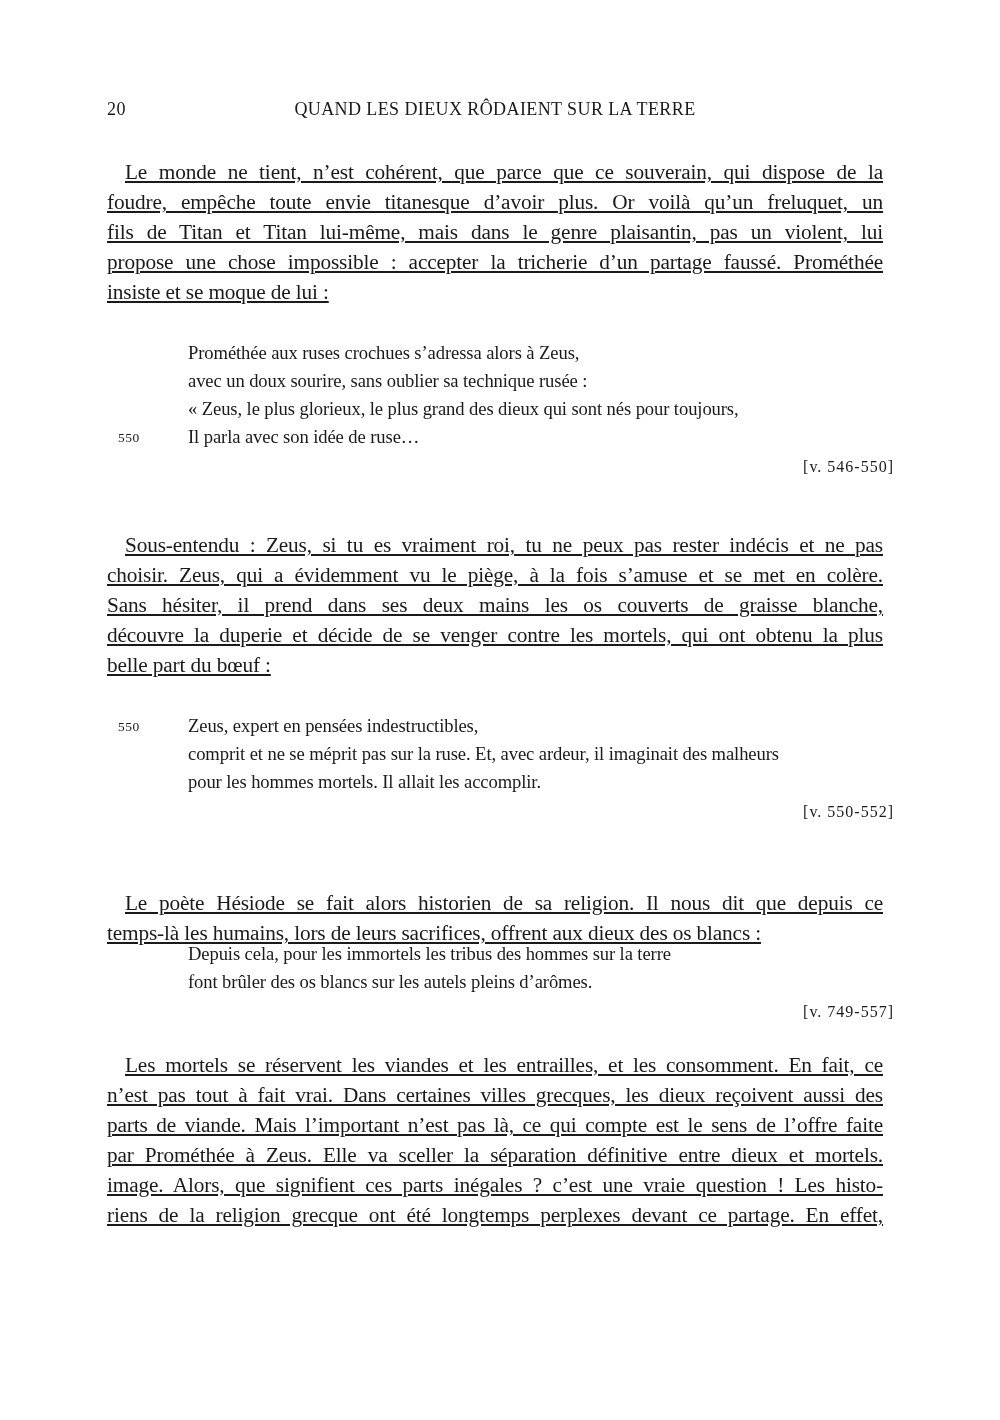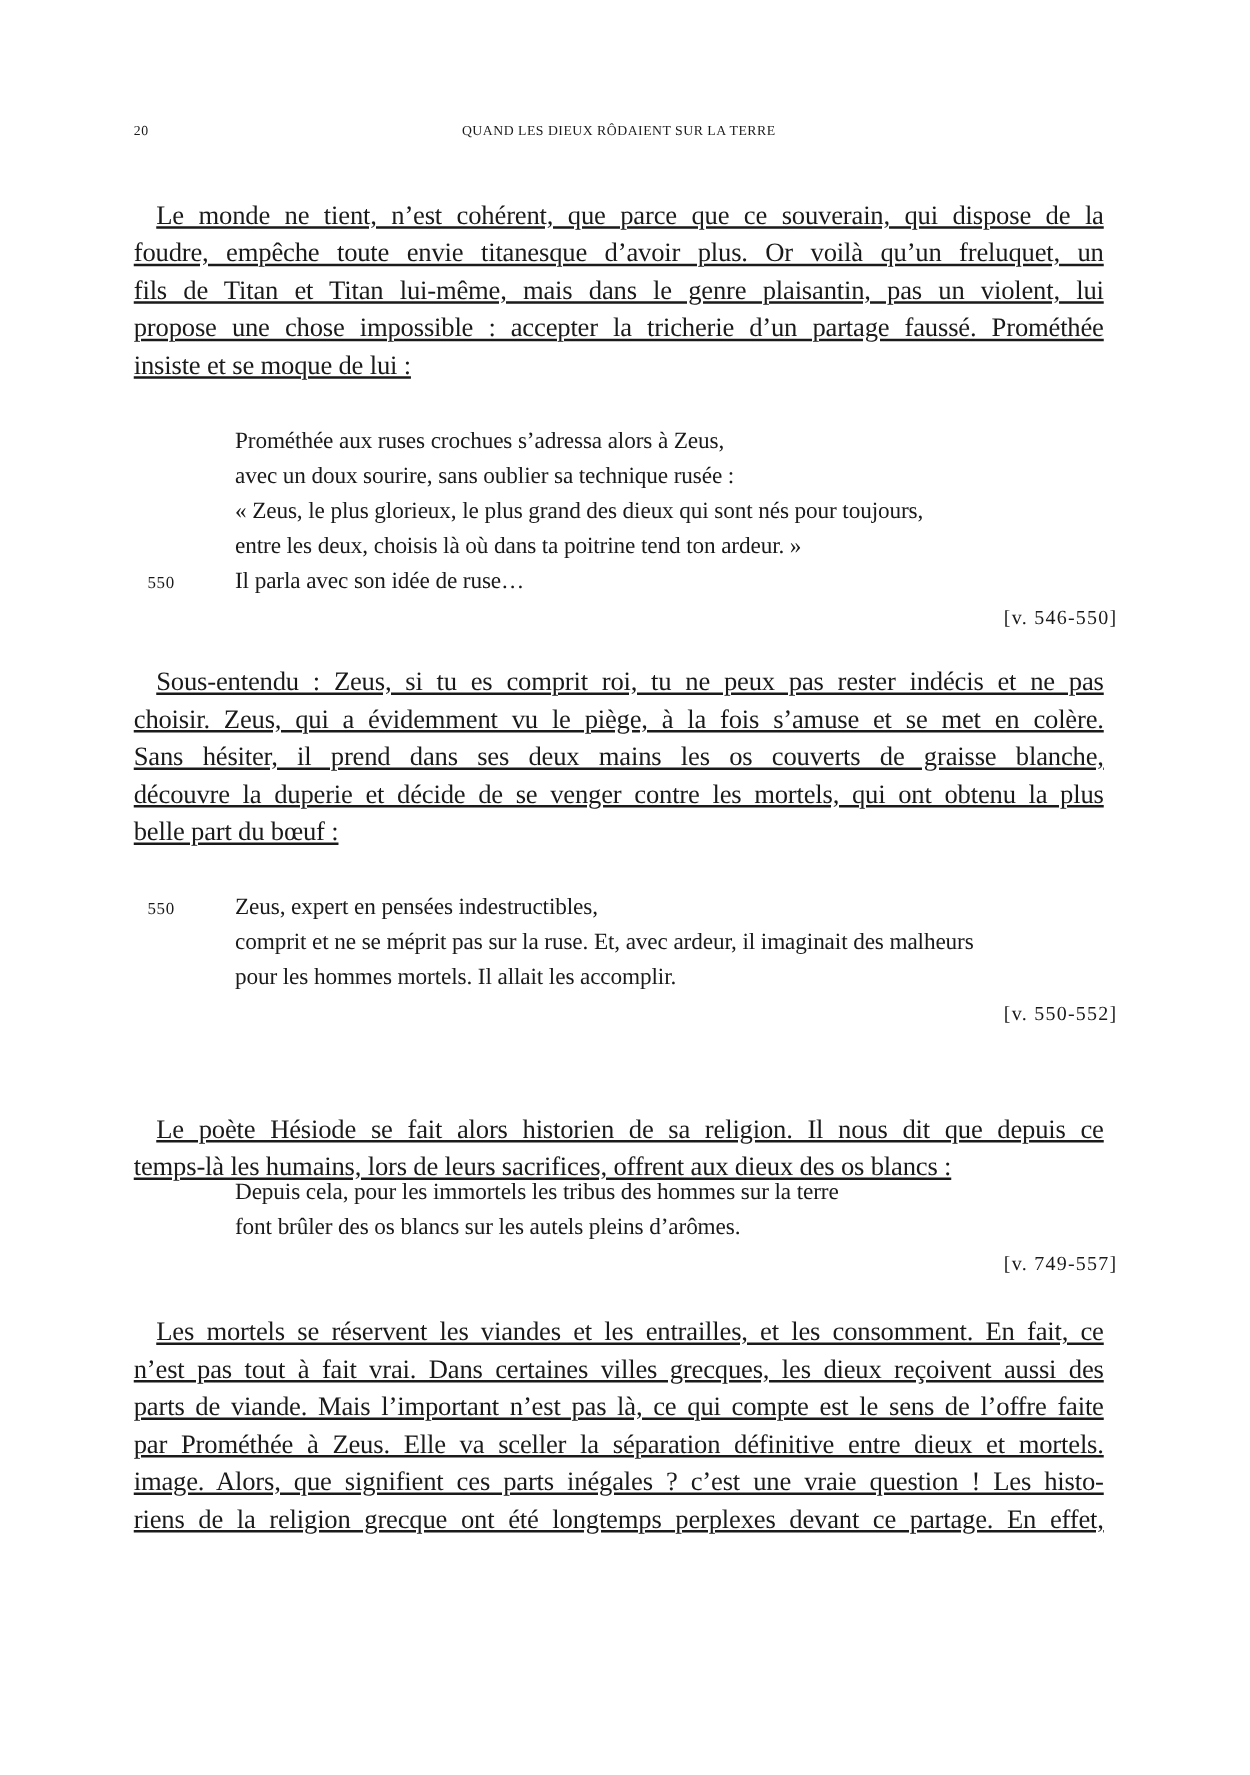--- a/index.html
+++ b/index.html
@@ -3,21 +3,21 @@
 <meta charset="utf-8">
 <style>
   html, body { margin: 0; padding: 0; background: #ffffff; }
   body {
     width: 1000px; height: 1420px; position: relative; overflow: hidden;
     font-family: "Liberation Serif", "DejaVu Serif", serif;
     color: #1a1a1a;
   }
   .running-head {
     position: absolute; top: 99px; left: 107px; width: 776px; height: 26px;
-    font-size: 11px; letter-spacing: 0.4px;
+    font-size: 18px; letter-spacing: 0.4px;
   }
   .page-number { position: absolute; left: 0; top: 0; }
   .running-title { position: absolute; left: 0; right: 0; top: 0; text-align: center; }
 
   .prose {
     position: absolute; left: 107px; width: 776px;
     font-size: 21.3px; line-height: 30px; text-align: justify;
     letter-spacing: -0.15px;
   }
   .prose .line { display: block; text-align: justify; text-align-last: justify; text-decoration: underline; }
@@ -49,27 +49,26 @@
   <span class="line">foudre, empêche toute envie titanesque d’avoir plus. Or voilà qu’un freluquet, un</span>
   <span class="line">fils de Titan et Titan lui-même, mais dans le genre plaisantin, pas un violent, lui</span>
   <span class="line">propose une chose impossible : accepter la tricherie d’un partage faussé. Prométhée</span>
   <span class="line last">insiste et se moque de lui :</span>
 </div>
 
 <div class="verse" style="top:339px;">
   <div class="vline"><span class="vnum"></span><span>Prométhée aux ruses crochues s’adressa alors à Zeus,</span></div>
   <div class="vline"><span class="vnum"></span><span>avec un doux sourire, sans oublier sa technique rusée :</span></div>
   <div class="vline"><span class="vnum"></span><span>« Zeus, le plus glorieux, le plus grand des dieux qui sont nés pour toujours,</span></div>
-  <div class="vline"><span class="vnum"></span><span>entre les deux, choisis là où dans ta poitrine tend ton ardeur. »</span></div>
   <div class="vline"><span class="vnum">550</span><span>Il parla avec son idée de ruse…</span></div>
   <div class="ref">[v. 546-550]</div>
 </div>
 
 <div class="prose" style="top:530px;">
-  <span class="line first">Sous-entendu : Zeus, si tu es comprit roi, tu ne peux pas rester indécis et ne pas</span>
+  <span class="line first">Sous-entendu : Zeus, si tu es vraiment roi, tu ne peux pas rester indécis et ne pas</span>
   <span class="line">choisir. Zeus, qui a évidemment vu le piège, à la fois s’amuse et se met en colère.</span>
   <span class="line">Sans hésiter, il prend dans ses deux mains les os couverts de graisse blanche,</span>
   <span class="line">découvre la duperie et décide de se venger contre les mortels, qui ont obtenu la plus</span>
   <span class="line last">belle part du bœuf :</span>
 </div>
 
 <div class="verse" style="top:712px;">
   <div class="vline"><span class="vnum">550</span><span>Zeus, expert en pensées indestructibles,</span></div>
   <div class="vline"><span class="vnum"></span><span>comprit et ne se méprit pas sur la ruse. Et, avec ardeur, il imaginait des malheurs</span></div>
   <div class="vline"><span class="vnum"></span><span>pour les hommes mortels. Il allait les accomplir.</span></div>

